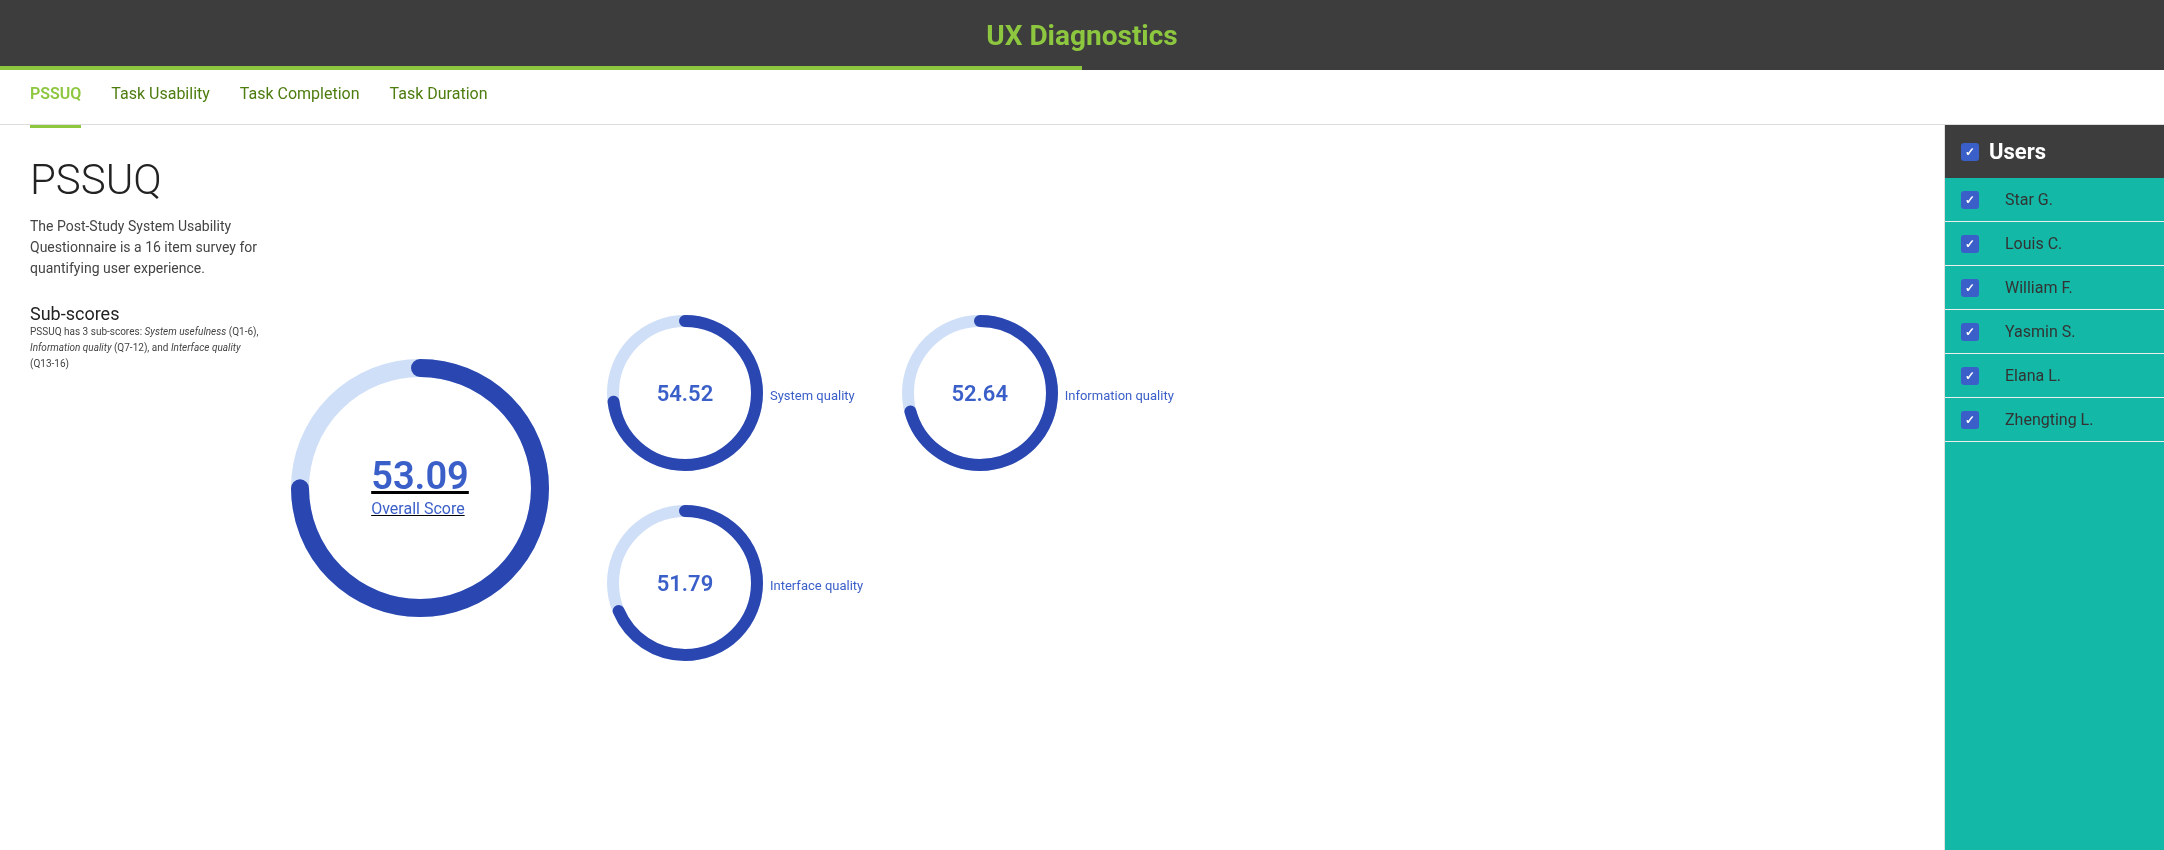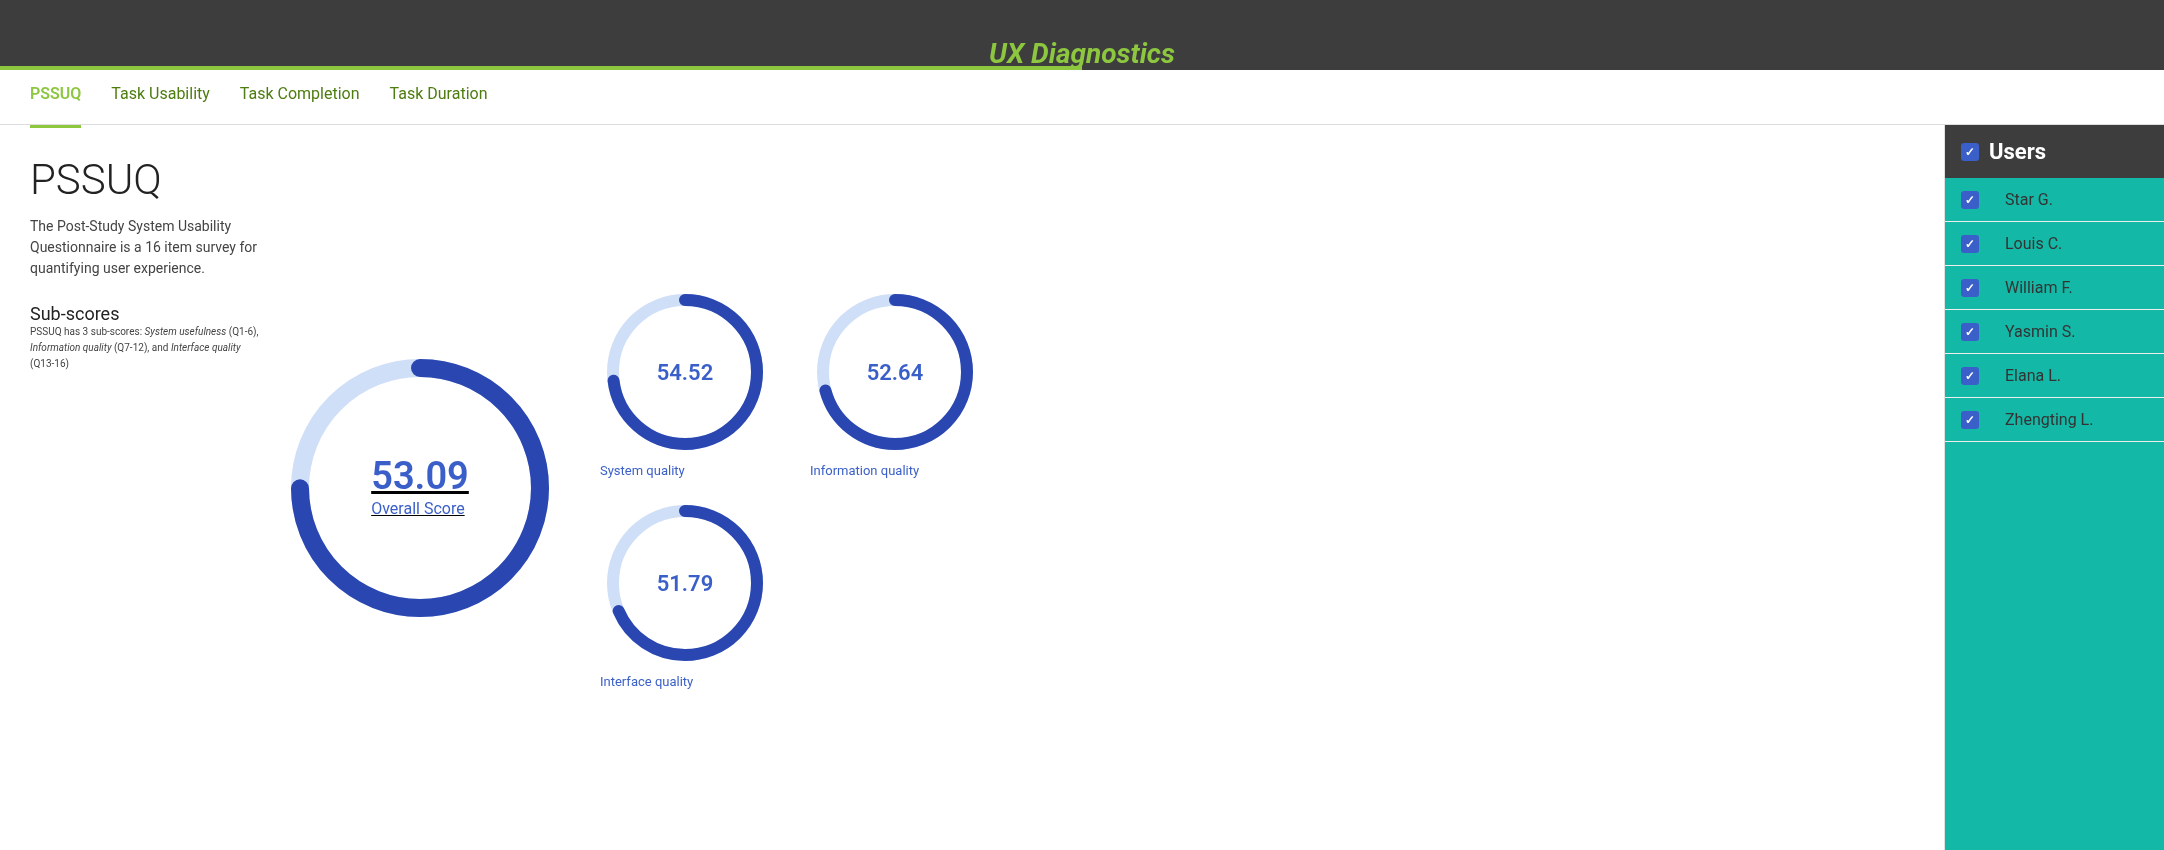--- a/index.html
+++ b/index.html
@@ -2,25 +2,24 @@
 <html><head>
   <meta charset="utf-8">
   <style>
     * { box-sizing: border-box; margin: 0; padding: 0; }
     body { font-family: -apple-system, BlinkMacSystemFont, 'Segoe UI', Roboto, sans-serif; background: #f5f5f5; }
 
     
     .header {
       background: #3d3d3d;
       display: flex;
-      align-items: flex-end;
+      align-items: center;
       padding: 0 40px;
       height: 70px;
       position: relative;
-      font-style: italic;
     }
     .header-title-left {
       color: #8dc63f;
       font-size: 28px;
       font-weight: 700;
       flex: 1;
       text-align: center;
     }
     .header-title-right {
       color: #ffffff;
@@ -138,22 +137,22 @@
       color: #3a5fc8;
       line-height: 1;
     }
     .donut-subtitle {
       font-size: 16px;
       color: #3a5fc8;
       margin-top: 4px;
     }
     .sub-donut-wrap {
       display: flex;
-      flex-direction: column;
-      align-items: flex-start;
+      flex-direction: row;
+      align-items: center;
     }
     .sub-donut-label {
       font-size: 13px;
       color: #3a5fc8;
       margin-top: 6px;
       text-align: center;
     }
     .sub-donut-score {
       font-size: 22px;
       font-weight: 600;

